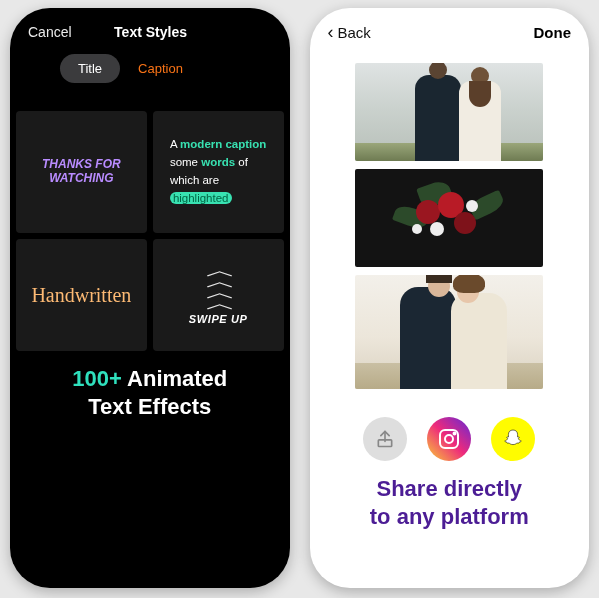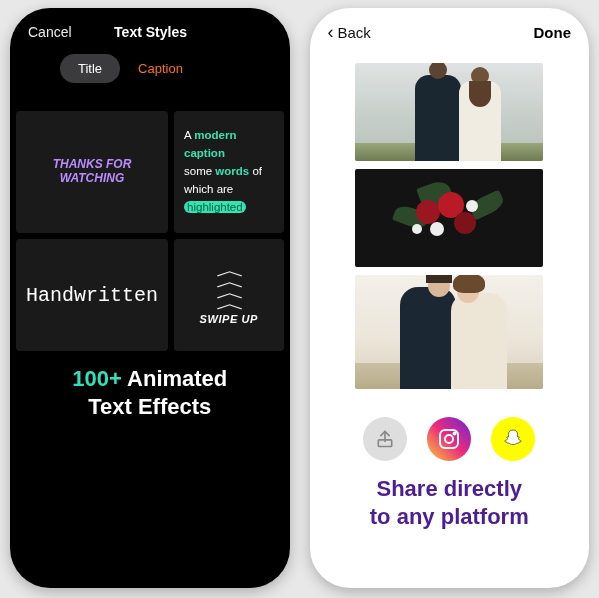--- a/index.html
+++ b/index.html
@@ -21,21 +21,21 @@
   .tile3 { height: 112px; }
   
   .cap1 { font-family: "Courier New", monospace; font-size: 10px; line-height: 1.9; }
   .cap1 span { background: #e5e5e5; color: #111; padding: 1px 2px; }
   .thanks { font-weight: 800; font-style: italic; font-size: 12px; text-align: center; color: #b98cff; line-height: 1.15; }
   .offset { font-size: 13px; font-weight: 700; line-height: 2.0; }
   .offset span { background: #f0857b; color: #fff; text-decoration: line-through; padding: 1px 3px; }
   .modern { font-size: 11.5px; line-height: 1.55; color: #fff; font-weight: 500; }
   .modern .g1 { color: #38e1b1; font-weight: 700; }
   .modern .g2 { background: #38e1b1; color: #0a2; color:#064; padding: 0 3px; border-radius: 6px; }
-  .hand { font-family: Liberation Mono, monospace; font-size: 20px; color: #ffffff; }
+  .hand { font-family: Liberation Serif, serif; font-size: 20px; color: #fdba74; }
   .swipe { display: flex; flex-direction: column; align-items: center; gap: 4px; }
   .arrows { font-size: 20px; letter-spacing: -3px; line-height: 0.55; }
   .arrows div { transform: scaleX(1.5); opacity: 0.9; }
   .swipe-label { font-size: 11px; font-weight: 700; font-style: italic; letter-spacing: 0.6px; }
   .headline-dark { text-align: center; font-size: 22px; font-weight: 700; padding: 14px 10px 0; line-height: 1.25; }
   .headline-dark .accent { color: #2fe0bd; }
 
   
   .hdr-light { display: flex; align-items: center; justify-content: space-between; padding: 14px 18px 4px; font-size: 15px; }
   .back { display: flex; align-items: center; gap: 4px; color: #111; }

